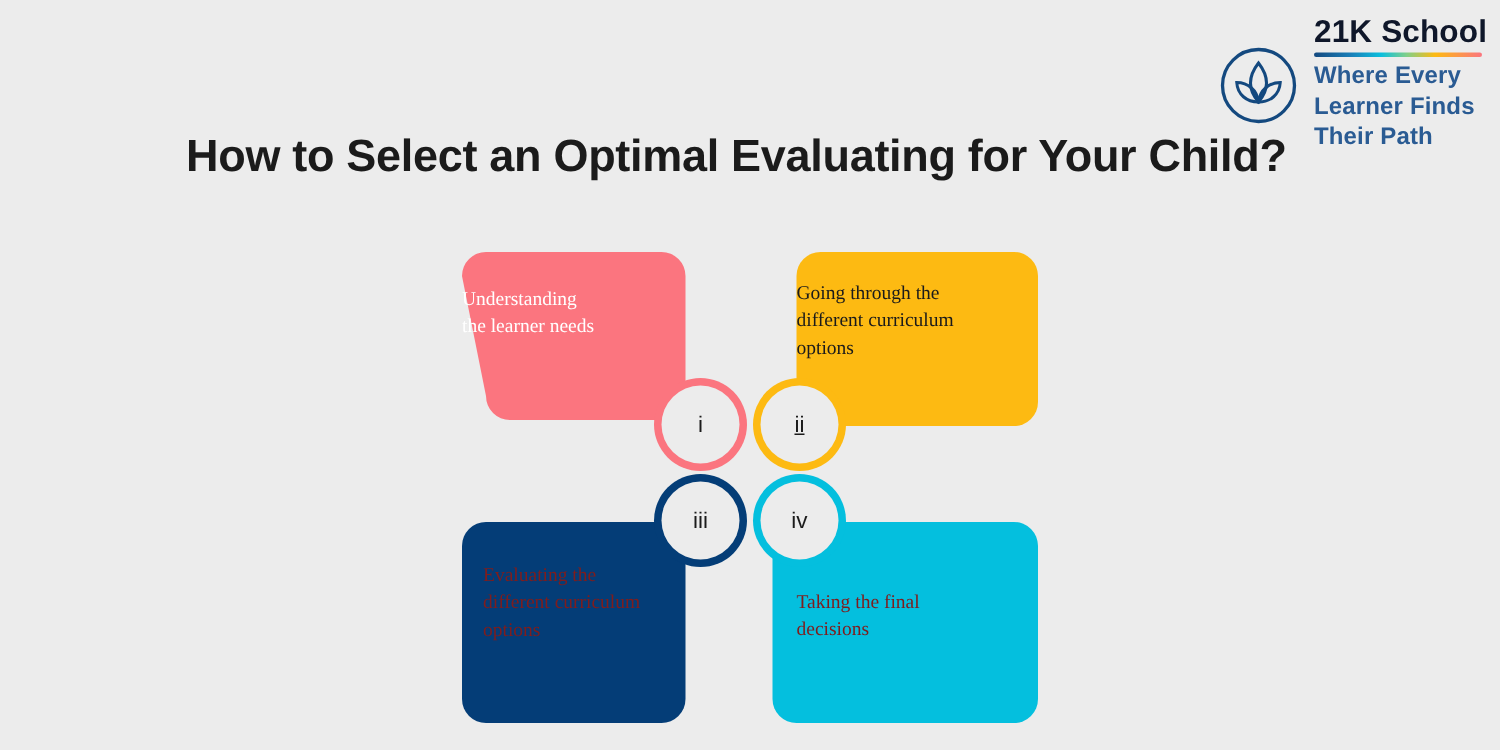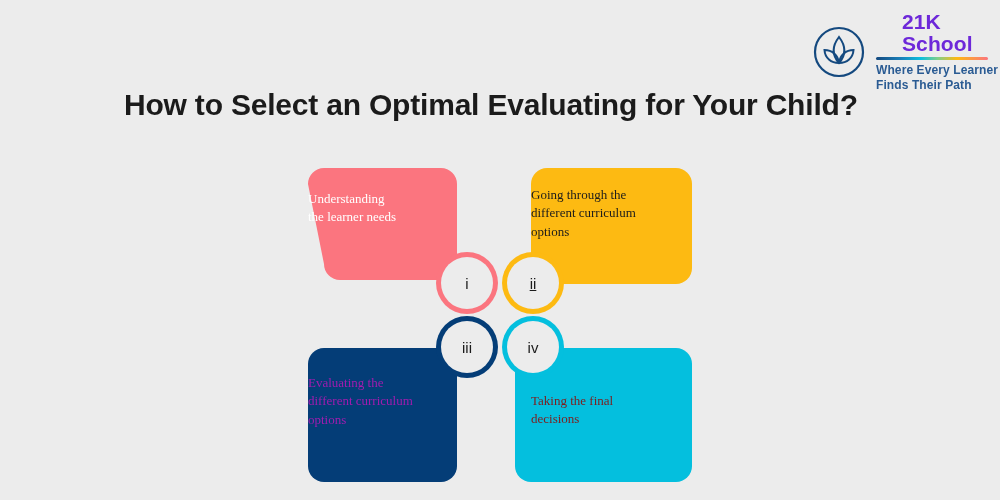--- a/index.html
+++ b/index.html
@@ -9,50 +9,50 @@
     font-family: "Liberation Sans", sans-serif;
     overflow: hidden;
   }
   #page { position: relative; width: 1000px; height: 500px; background: #ececec; }
 
   
   .brand { position: absolute; top: 11px; left: 812px; display: flex; align-items: center; gap: 10px; }
   .brand-mark { width: 54px; height: 54px; flex: 0 0 54px; }
   .brand-text { display: flex; flex-direction: column; }
   .brand-name {
-    font-size: 21px; font-weight: bold; color: #6d28d9;
-    letter-spacing: .1px; line-height: 1.05; margin-left: 26px;
+    font-size: 21px; font-weight: bold; color: #0f172a;
+    letter-spacing: .1px; line-height: 1.05;
   }
   .brand-rule {
     height: 3px; width: 112px; margin-top: 2px; border-radius: 2px;
     background: linear-gradient(90deg, #14497f 0%, #1a7fb8 22%, #0bbfdd 40%, #7fcf8a 55%, #fdba12 72%, #fb757f 100%);
   }
   .brand-tagline {
-    margin-top: 3px; font-size: 12px; line-height: 1.28;
+    margin-top: 3px; font-size: 16px; line-height: 1.28;
     color: #2a5b93; font-weight: bold; letter-spacing: .1px;
   }
 
   
   .page-title {
     position: absolute; top: 88px; left: 124px;
     font-size: 30px; font-weight: bold; color: #1b1b1b;
     letter-spacing: -.2px; white-space: nowrap;
   }
 
   
   .diagram { position: absolute; left: 300px; top: 160px; width: 400px; height: 330px; }
   .diagram svg { display: block; width: 400px; height: 330px; }
 
   .card-label {
     position: absolute; text-align: left; font-size: 13px; line-height: 1.42;
     white-space: pre-line; pointer-events: none; font-family: Liberation Serif, serif;
   }
   .label-i   { left: 8px;   top: 30px;  width: 157px; color: #ffffff; }
   .label-ii  { left: 231px; top: 26px;  width: 160px; color: #1b1b1b; }
-  .label-iii { left: 8px;   top: 214px; width: 157px; color: #a21caf; }
+  .label-iii { left: 8px;   top: 214px; width: 157px; color: #7f1d1d; padding-left: 14px; }
   .label-iv  { left: 231px; top: 232px; width: 160px; color: #7f1d1d; }
 
   .numeral {
     position: absolute; width: 52px; height: 52px; border-radius: 50%;
     background: #ececec; display: flex; align-items: center; justify-content: center;
     font-size: 15px; color: #1b1b1b; line-height: 1;
   }
   .num-i   { left: 141px; top: 97px;  }
   .num-ii  { left: 207px; top: 97px; text-decoration: underline;  }
   .num-iii { left: 141px; top: 161px; }

